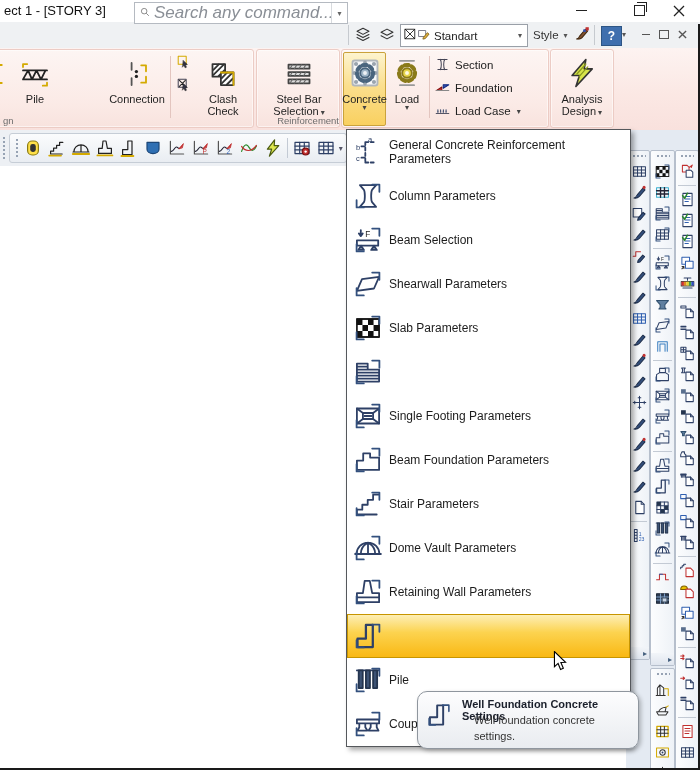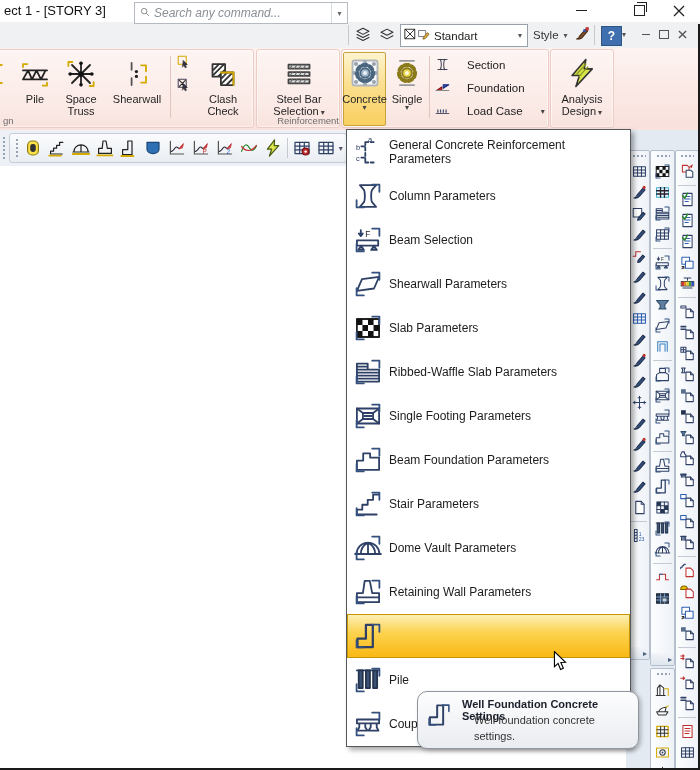--- a/index.html
+++ b/index.html
@@ -11,21 +11,21 @@
   .title-text{left:4px;top:3px;font-size:13px;color:#111;white-space:nowrap}
   .winbtn{top:0;width:30px;height:21px;display:flex;align-items:center;justify-content:center;color:#222}
   .wb-min{left:566px}.wb-res{left:624px}.wb-close{left:664px}
   .wb-min i{display:block;width:11px;height:1.4px;background:#222}
   .wb-res i{display:block;width:9px;height:9px;border:1.2px solid #222;position:relative;background:#fff}
   .wb-res i:before{content:"";position:absolute;left:2px;top:-4px;width:9px;height:9px;border:1.2px solid #222;border-bottom:none;border-left:none}
   .wb-close svg{display:block}
   
   .row2{left:0;top:22px;width:700px;height:26px;background:#eff1f3;border-bottom:1px solid #d4d7db}
   .searchbox{left:134px;top:2px;width:212px;height:20px;background:#fff;border:1px solid #b5bac1;display:flex;align-items:center}
-  .searchbox .ph{font-size:12px;font-style:italic;color:#8a8f96;margin-left:3px;flex:1 1 auto;overflow:hidden;white-space:nowrap}
+  .searchbox .ph{font-size:17px;font-style:italic;color:#8a8f96;margin-left:3px;flex:1 1 auto;overflow:hidden;white-space:nowrap}
   .searchbox .sb-caret{width:15px;height:100%;border-left:1px solid #d7dade;display:flex;align-items:center;justify-content:center;color:#666;font-size:8px}
   .r2sep{top:25px;width:1px;height:20px;background:#c6cacf}
   .r2ic{top:25px;width:22px;height:21px;display:flex;align-items:center;justify-content:center}
   .combo{left:400px;top:24px;width:126px;height:21px;background:#fff;border:1px solid #9aa0a8;display:flex;align-items:center}
   .combo .ctext{font-size:11.5px;color:#222;margin-left:3px;flex:1}
   .combo .sb-caret{width:14px;align-self:stretch;display:flex;align-items:center;justify-content:center;color:#555;font-size:8px}
   .stylebtn{left:533px;top:25px;height:20px;display:flex;align-items:center;font-size:11.5px;color:#333;gap:5px}
   .helpbtn{left:601px;top:26px;width:19px;height:18px;background:#3f6fae;border:1px solid #2d5585;color:#fff;font-weight:bold;font-size:12px;display:flex;align-items:center;justify-content:center}
   .mdibtn{top:27px;width:16px;height:15px;display:flex;align-items:center;justify-content:center;color:#555}
   .mdibtn i.m{display:block;width:8px;height:1.4px;background:#555}
@@ -35,21 +35,21 @@
   .rgroup{position:absolute;top:1px;height:77px;border:1px solid #ecccc5;border-radius:3px;background:linear-gradient(#fdf5f3,#fbeae6 70%,#f8e3de);box-shadow:inset 0 0 0 1px rgba(255,255,255,.55)}
   .rgl{position:absolute;bottom:1px;width:100%;text-align:right;font-size:9.5px;color:#6e6e6e;white-space:nowrap}
   .rgl.left{text-align:left;padding-left:10px}
   .bigbtn{position:absolute;top:2px;height:72px;display:flex;flex-direction:column;align-items:center;font-size:11px;line-height:12px;color:#1f1f1f;text-align:center;cursor:default;border:1px solid transparent;border-radius:2px}
   .bigbtn .bic{height:36px;display:flex;align-items:flex-end;justify-content:center;padding-top:2px}
   .bigbtn .blabel{margin-top:2px}
   .bigbtn.hl{background:linear-gradient(#fdf4cf,#fbdf8e 45%,#f9d060);border:1px solid #caa23c}
   .caret:after{content:"▾";font-size:8px;color:#444;margin-left:2px}
   .caret-u:after{content:"▾";font-size:8px;color:#444;display:block;line-height:6px}
   .vsep{position:absolute;top:6px;width:1px;height:62px;background:#e3c5bf}
-  .rowbtn{position:absolute;height:24px;display:flex;align-items:center;gap:16px;font-size:11.5px;color:#222}
+  .rowbtn{position:absolute;height:24px;display:flex;align-items:center;gap:4px;font-size:11.5px;color:#222}
   .smic{position:absolute;width:20px;height:20px;display:flex;align-items:center;justify-content:center}
   
   .dockband{left:0;top:130px;width:700px;height:36px;background:#edf0f4;border-bottom:1px solid #d3d8dd}
   .vgrip{left:2px;top:136px;width:5px;height:24px;background-image:radial-gradient(circle,#97a3b4 1px,transparent 1.3px);background-size:4px 4px}
   .drawbar{left:9px;top:133px;width:338px;height:30px;background:linear-gradient(#fbfcfd,#e9edf2);border:1px solid #c6cdd6;border-radius:3px;display:flex;align-items:center;padding:0 2px;box-sizing:border-box}
   .drawbar .dgrip{width:5px;height:20px;background-image:radial-gradient(circle,#97a3b4 1px,transparent 1.3px);background-size:4px 4px;margin:0 3px}
   .tbtn{width:24px;height:24px;display:flex;align-items:center;justify-content:center;border-radius:2px}
   .tsep{width:1px;height:20px;background:#c3cad4;margin:0 2px}
   .dcaret{margin-left:auto;font-size:8px;color:#556;width:12px;text-align:center}
   
@@ -183,52 +183,34 @@
       <span class="bic">
           <span><svg width="30" height="30" viewBox="0 0 20 20" fill="none" stroke-linecap="round" stroke-linejoin="round">
               <g fill="none" stroke="#2e4066" stroke-width="1.2">
                 <path d="M2,13.6 h16 M2,7.6 h16 M2,13.6 L5.4,7.6 8,13.6 11,7.6 14,13.6 17,7.6" stroke="#222"></path>
                 <path d="M2,5.4 v-2 h2.8 M18,15.8 v2 h-2.8" stroke="#d4aa00"></path>
               </g>
             </svg></span>
         </span>
       <span class="blabel">Pile</span>
     </div>
-    <div class="bigbtn" style="left:64px;width:46px">
-      <span class="bic">
-          <span><svg width="30" height="30" viewBox="0 0 20 20" fill="none" stroke-linecap="round" stroke-linejoin="round">
-              <g fill="none" stroke="#2e4066" stroke-width="1.2">
-                <path d="M10,2.4 V17.6 M2.4,10 H17.6 M4,4 L16,16 M16,4 L4,16" stroke="#222"></path>
-                <g fill="#111" stroke="none">
-                  <circle cx="10" cy="10" r="1.7"></circle>
-                  <circle cx="10" cy="2.8" r="1.2"></circle>
-                  <circle cx="10" cy="17.2" r="1.2"></circle>
-                  <circle cx="2.8" cy="10" r="1.2"></circle>
-                  <circle cx="17.2" cy="10" r="1.2"></circle>
-                </g>
-                <path d="M1.6,4.6 v-2.6 h2.6 M18.4,15.4 v2.6 h-2.6" stroke="#d4aa00"></path>
-              </g>
-            </svg></span>
-        </span>
-      <span class="blabel">Space Truss</span>
-    </div>
     <div class="bigbtn" style="left:112px;width:62px">
       <span class="bic">
           <span><svg width="30" height="30" viewBox="0 0 20 20" fill="none" stroke-linecap="round" stroke-linejoin="round">
               <g fill="none" stroke="#2e4066" stroke-width="1.2">
                 <path d="M6.4,2.6 v4.6 M6.4,12.8 v4.6" stroke="#555"></path>
                 <g fill="#222" stroke="none">
                   <circle cx="9.6" cy="8.4" r="1.1"></circle>
                   <circle cx="9.6" cy="11.6" r="1.1"></circle>
                 </g>
                 <path d="M12.8,4.2 h3.2 v4 M12.8,15.8 h3.2 v-4" stroke="#d4aa00"></path>
               </g>
             </svg></span>
         </span>
-      <span class="blabel">Shearwall</span>
+      <span class="blabel">Connection</span>
     </div>
     <div class="vsep" style="left:177px"></div>
     <div class="smic" style="left:181px;top:4px">
         <span><svg width="17" height="17" viewBox="0 0 20 20" fill="none" stroke-linecap="round" stroke-linejoin="round">
             <g fill="none" stroke="#2e4066" stroke-width="1.2">
               <rect x="2.6" y="2.6" width="9.4" height="9.4" stroke="#d4aa00"></rect>
               <path d="M8.6,7.6 l4.8,4.8 -2.3,.4 1.3,2.7 -1.7,.8 -1.3,-2.7 -1.7,1.7 z" fill="#334" stroke="#111" stroke-width=".5"></path>
             </g>
           </svg></span>
       </div>
@@ -308,21 +290,21 @@
       <span class="bic">
           <span><svg width="32" height="32" viewBox="0 0 20 20" fill="none" stroke-linecap="round" stroke-linejoin="round">
               <g fill="none" stroke="#2e4066" stroke-width="1.2">
                 <path d="M5.6,2.4 h8.8 M5.6,17.6 h8.8" stroke="#999"></path>
                 <circle cx="10" cy="10" r="5" stroke="#8a7a1a" stroke-width="2.6" stroke-dasharray="2.4,2"></circle>
                 <circle cx="10" cy="10" r="3" fill="#e6d44a" stroke="#8a7a1a"></circle>
                 <circle cx="10" cy="10" r="1.2" fill="#fffbe0" stroke="none"></circle>
               </g>
             </svg></span>
         </span>
-      <span class="blabel">Single</span>
+      <span class="blabel">Load</span>
       <span class="caret-u"></span>
     </div>
     <div class="vsep" style="left:87px"></div>
     <div class="rowbtn" style="left:92px;top:3px">
       <span><svg width="17" height="17" viewBox="0 0 20 20" fill="none" stroke-linecap="round" stroke-linejoin="round">
             <g fill="none" stroke="#2e4066" stroke-width="1.2">
               <path d="M4.6,4 h10.8 M4.6,16 h10.8 M7.4,4 C9,6.4 9,13.6 7.4,16 M12.6,4 C11,6.4 11,13.6 12.6,16" stroke="#445"></path>
             </g>
           </svg></span>
       <span>Section</span>
@@ -1196,21 +1178,20 @@
     </div>
     <div class="mi">
       <span class="mi-ic">
         <svg width="30" height="30" viewBox="0 0 20 20" fill="none" stroke-linecap="round" stroke-linejoin="round">
           <g fill="none" stroke="#2e4066" stroke-width="1.2">
             <path d="M2.6,4.4 h7.2 v4 M2.6,6.4 h7.2 M2.6,8.4 h14.8 v4 M2.6,10.4 h14.8 M2.6,12.4 h14.8 v4 H2.6 z M2.6,14.4 h14.8 M2.6,4.4 v12 M9.8,4.4 v4"></path>
             <path d="M12.8,2.4 H17.6 V7.2 M7.2,17.6 H2.4 V12.8" stroke="#33507e" stroke-width="1.2" fill="none"></path>
           </g>
         </svg>
       </span>
-      <span class="mi-label">Ribbed-Waffle Slab Parameters</span>
     </div>
     <div class="mi">
       <span class="mi-ic">
         <svg width="30" height="30" viewBox="0 0 20 20" fill="none" stroke-linecap="round" stroke-linejoin="round">
           <g fill="none" stroke="#2e4066" stroke-width="1.2">
             <rect x="2.6" y="5" width="14.8" height="10"></rect>
             <rect x="6.6" y="8" width="6.8" height="4"></rect>
             <path d="M2.6,5 6.6,8 M17.4,5 13.4,8 M2.6,15 6.6,12 M17.4,15 13.4,12 M7.6,10 h4.8"></path>
             <path d="M12.8,2.4 H17.6 V7.2 M7.2,17.6 H2.4 V12.8" stroke="#33507e" stroke-width="1.2" fill="none"></path>
           </g>

